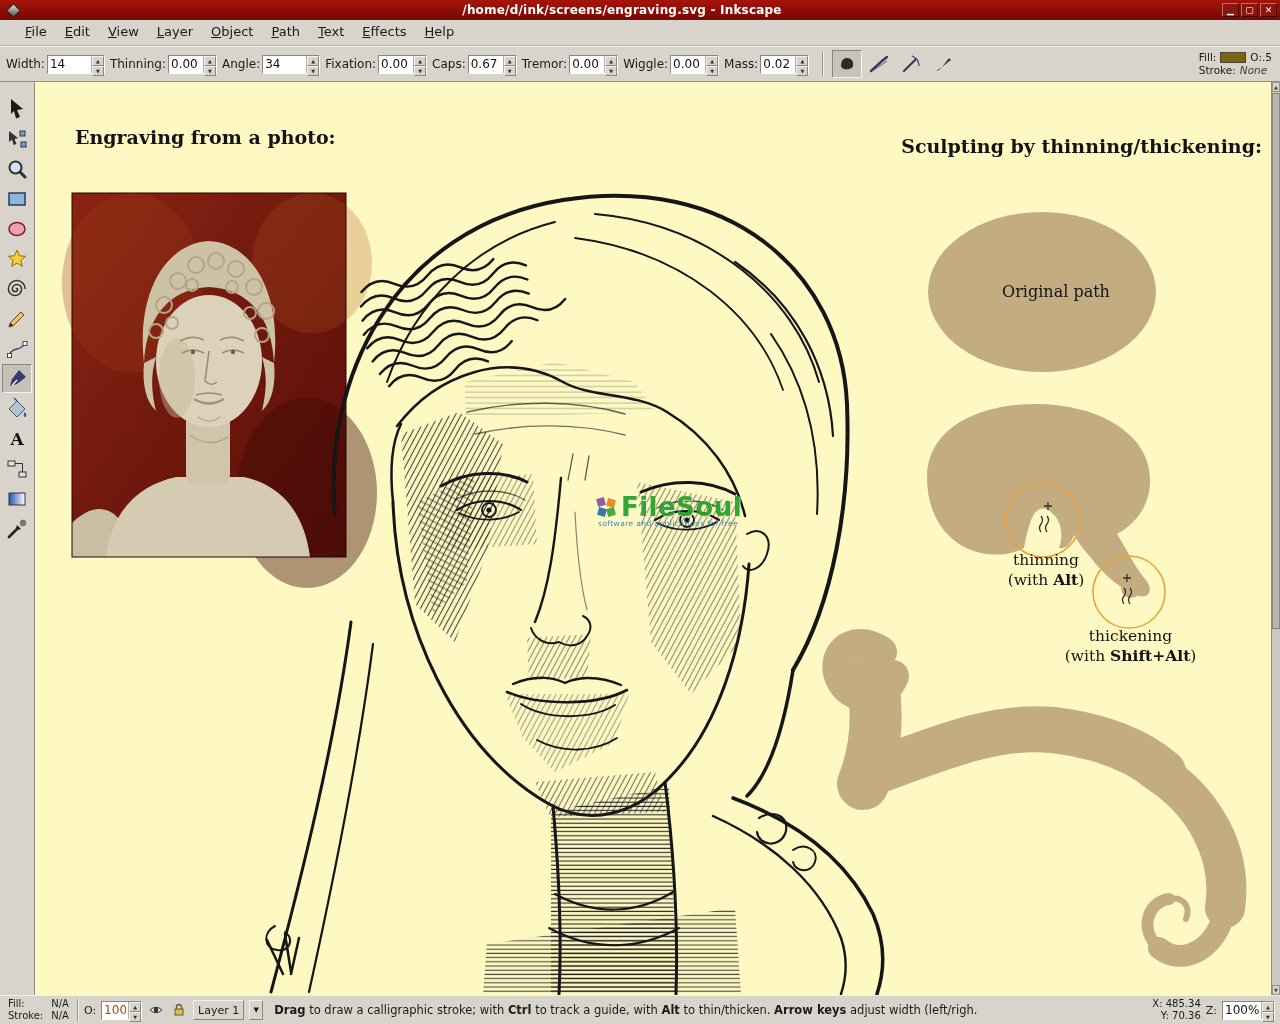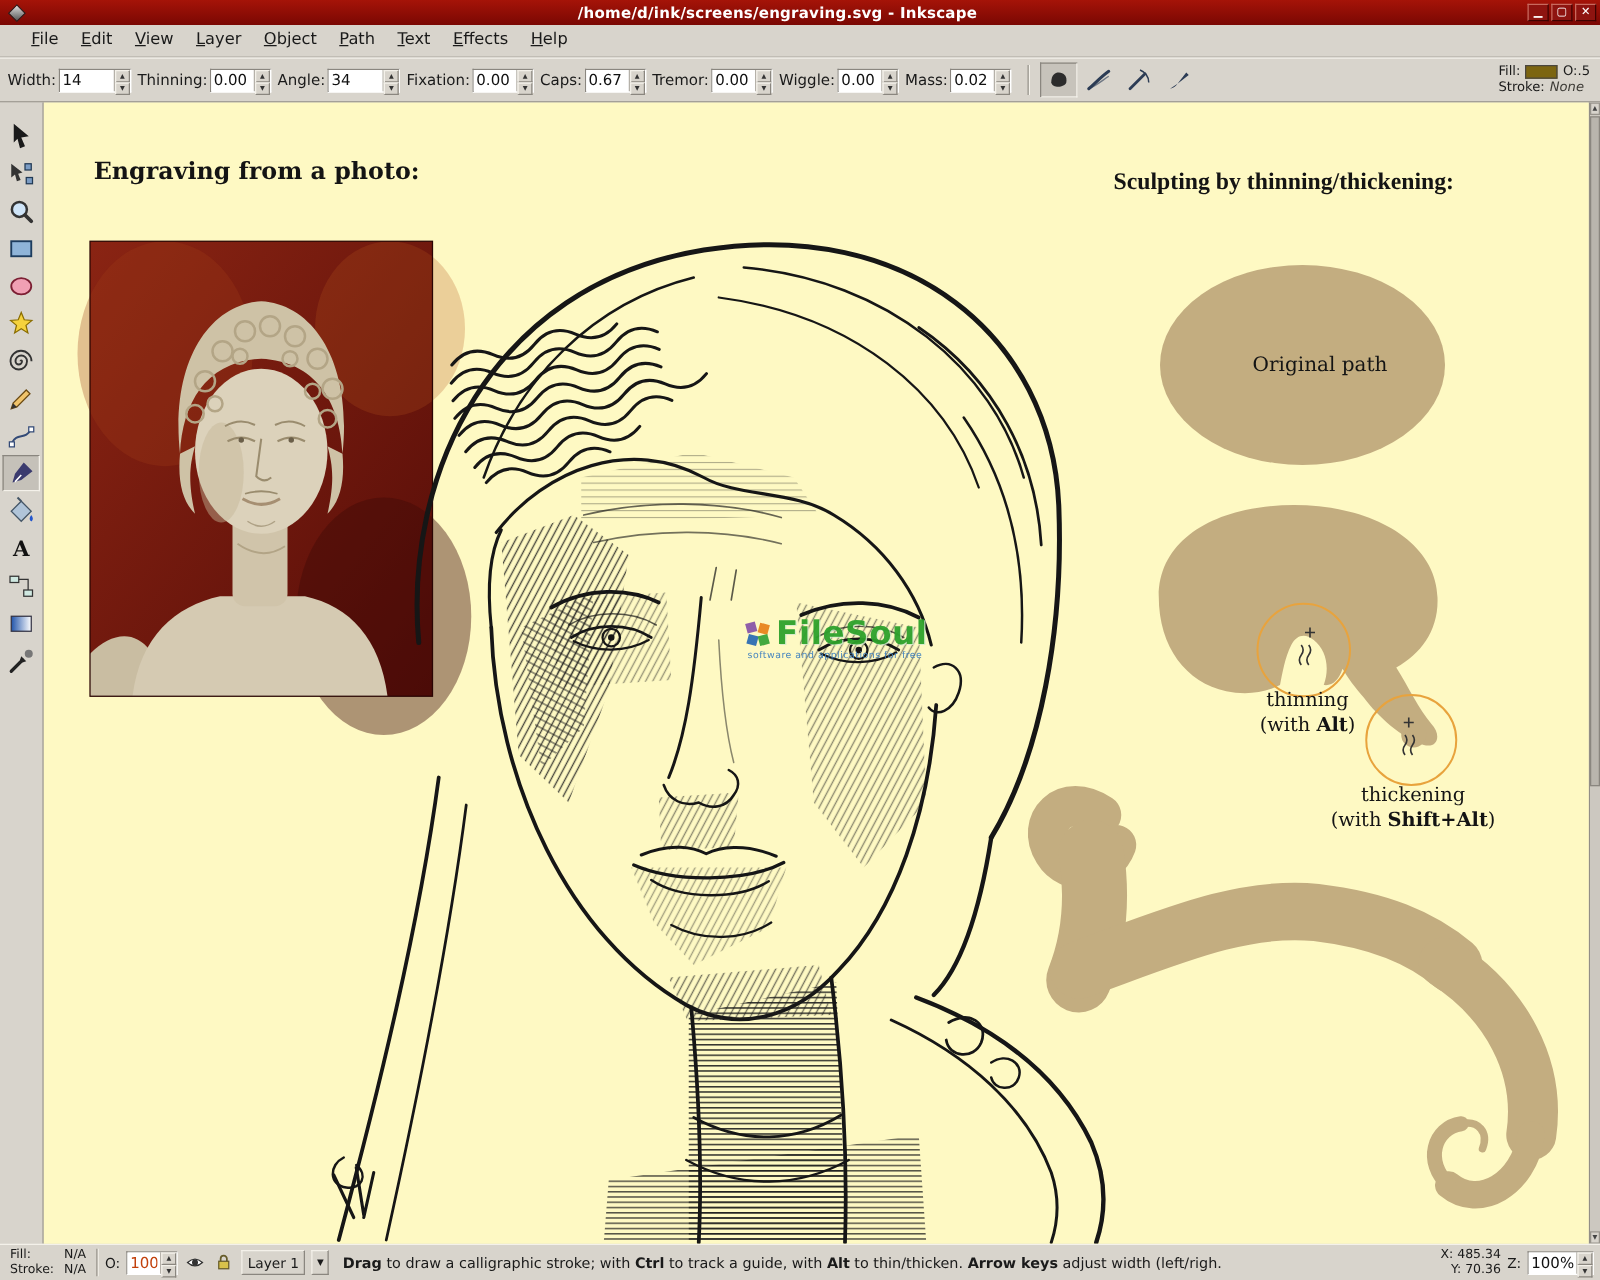--- a/index.html
+++ b/index.html
@@ -39,21 +39,21 @@
   
   .main { flex:1; display:flex; min-height:0; }
   .toolbox { width:35px; background:#d8d4cc; border-right:1px solid #928e86; padding-top:12px; display:flex; flex-direction:column; align-items:center; gap:1px; }
   .tool { width:30px; height:29px; display:flex; align-items:center; justify-content:center; border:1px solid transparent; }
   .tool.active { background:#c5c1b9; border-color:#8a867f #f4f1ea #f4f1ea #8a867f; }
   .canvas { flex:1; position:relative; background:#fef9c3; overflow:hidden; }
   .canvas svg.art { position:absolute; left:0; top:0; }
 
   .cv-label { position:absolute; font-family:"DejaVu Serif","Liberation Serif",serif; color:#141414; }
   .h-left  { left:40px; top:44px; font-size:19px; font-weight:bold; }
-  .h-right { left:757px; top:53px; width:470px; text-align:center; font-size:19px; font-weight:bold;font-family:Liberation Serif, serif; }
+  .h-right { left:757px; top:53px; width:470px; text-align:right; font-size:19px; font-weight:bold; }
   .lbl-orig { left:941px; top:200px; width:160px; text-align:center; font-size:16px; }
   .lbl-thin { left:931px; top:468px; width:160px; text-align:center; font-size:15.5px; line-height:20px; }
   .lbl-thick { left:1008px; top:544px; width:175px; text-align:center; font-size:15.5px; line-height:20px; }
   .keybold { font-weight:bold; }
 
   .watermark { position:absolute; left:518px; top:410px; width:230px; text-align:center; opacity:.95; }
   .wm-row { display:flex; align-items:center; justify-content:center; gap:3px; }
   .wm-name { font-weight:bold; font-size:26px; color:#2ea22c; text-shadow:1px 1px 0 rgba(210,235,205,.9); letter-spacing:.5px; }
   .wm-tag { font-size:7.5px; color:#3d7fbf; margin-top:-3px; letter-spacing:.4px; }
 

